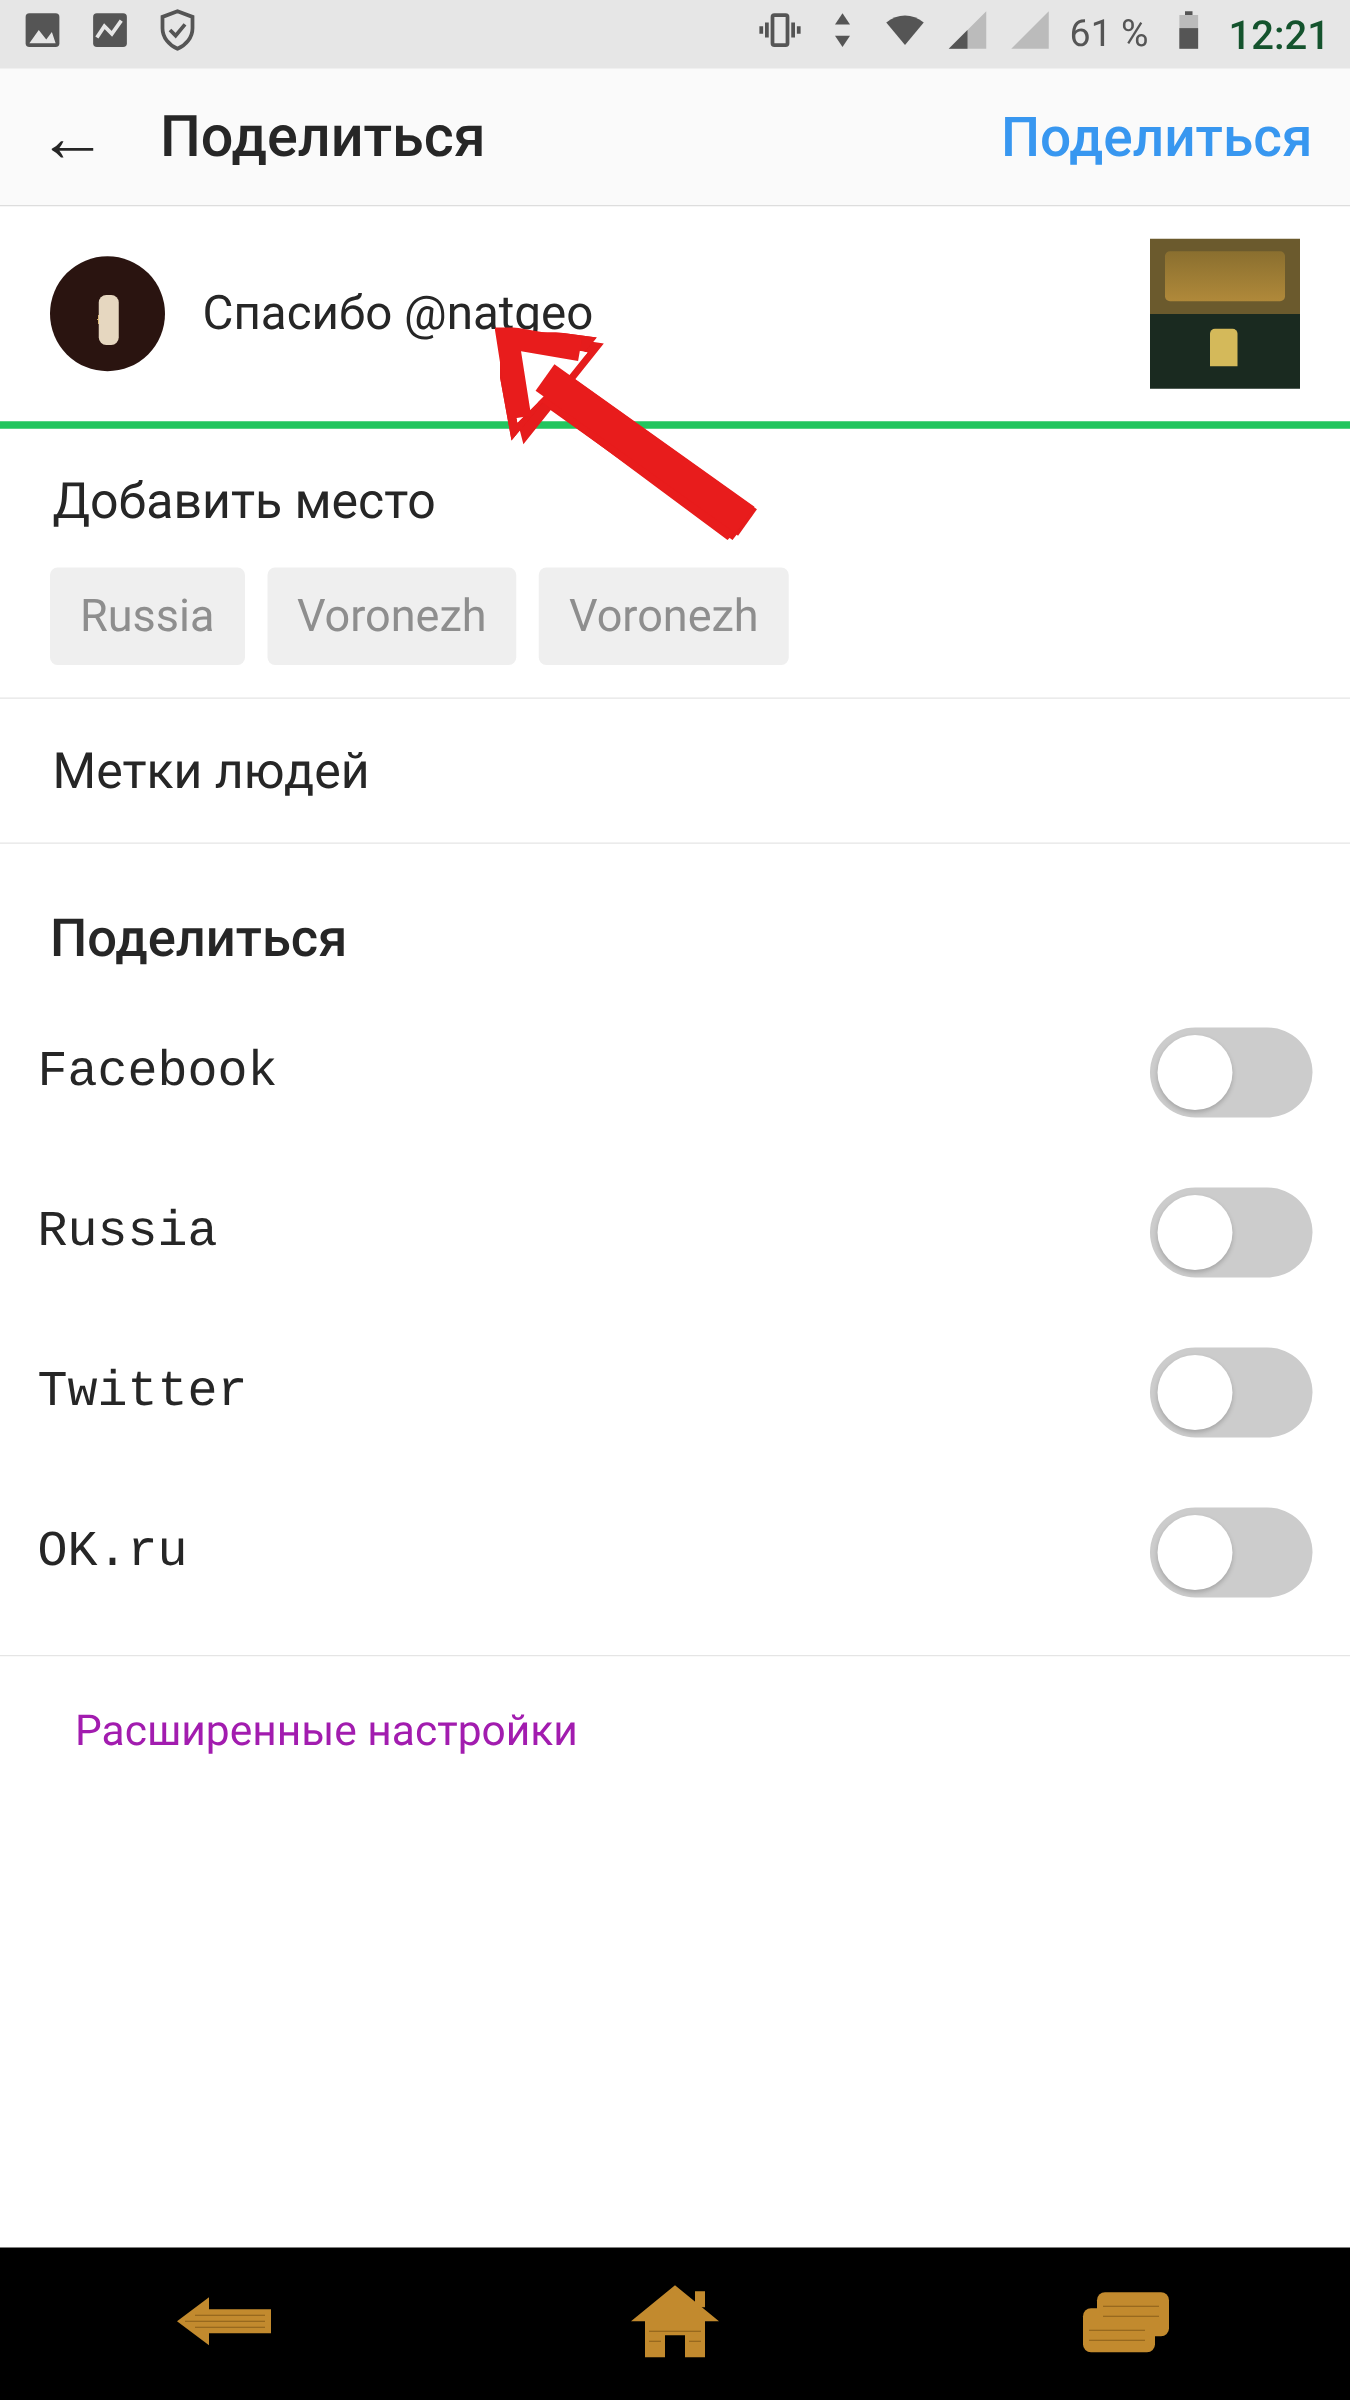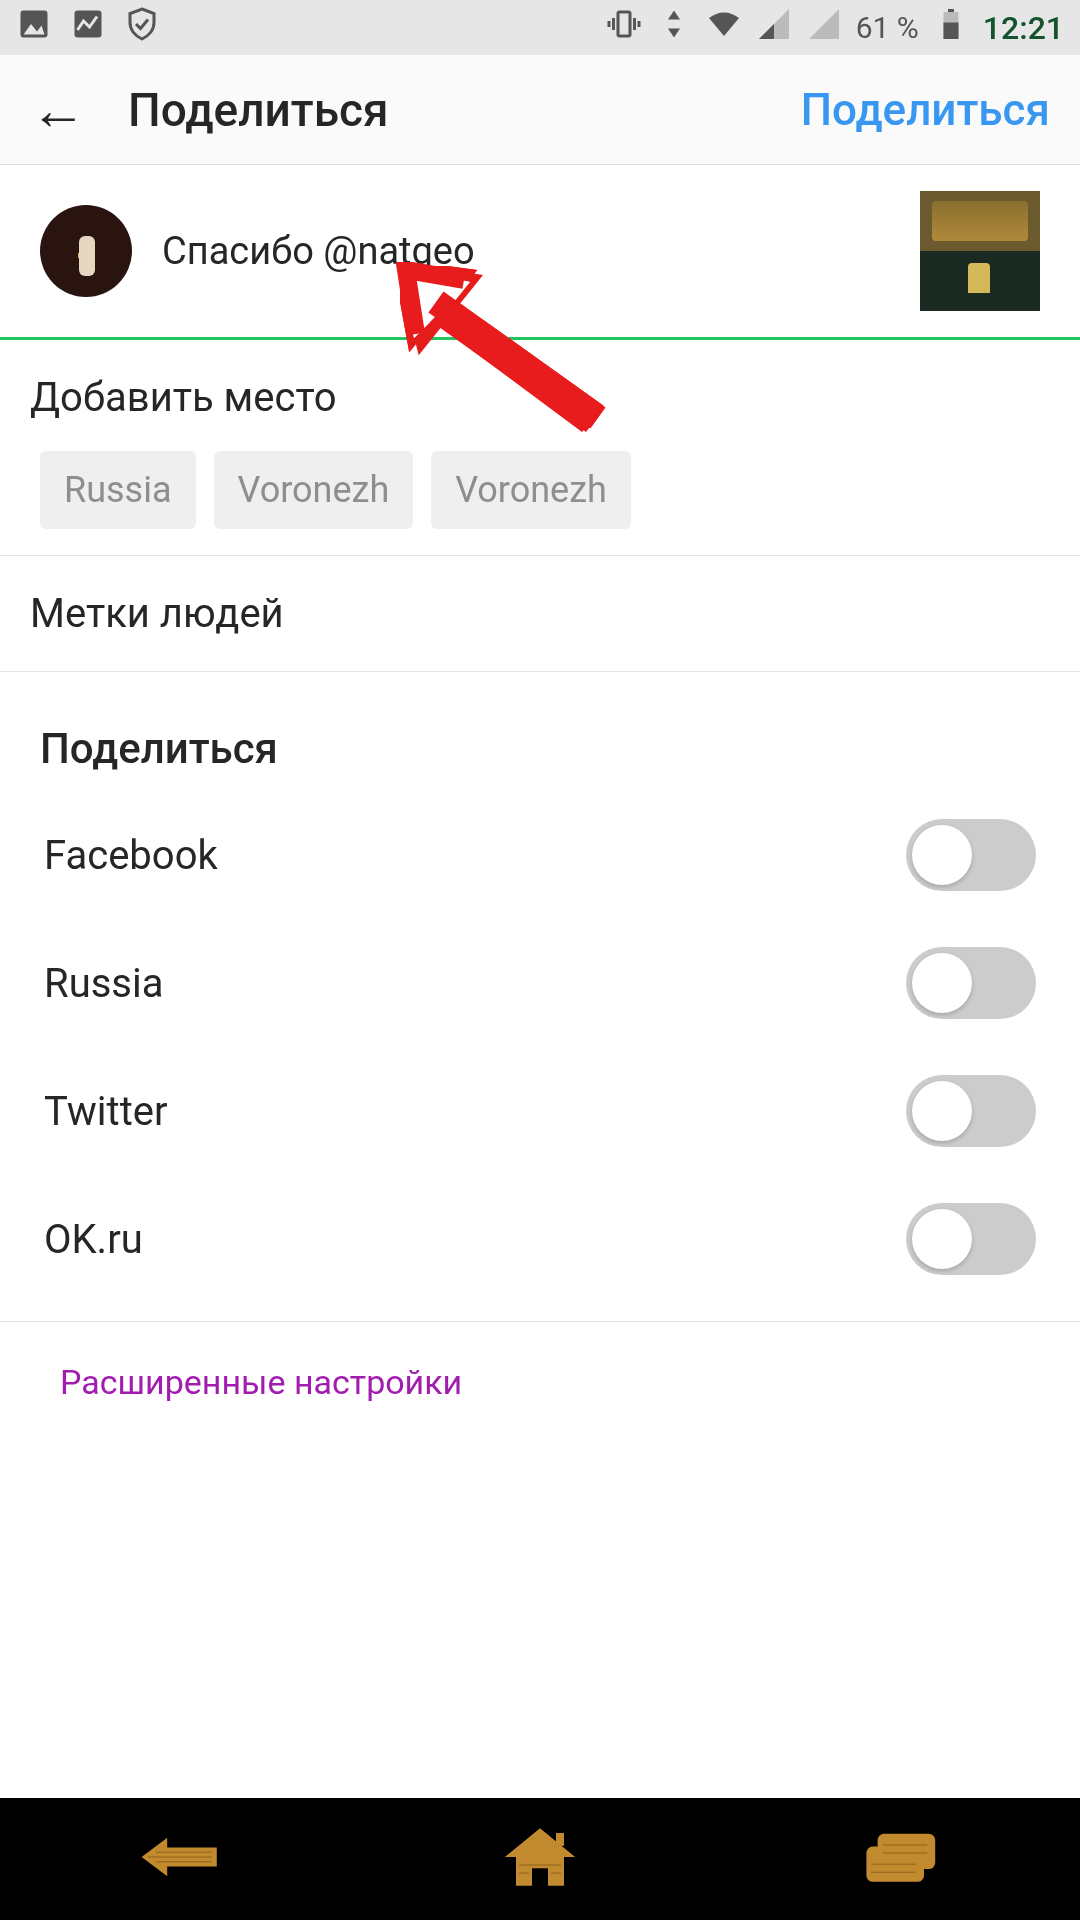--- a/index.html
+++ b/index.html
@@ -33,21 +33,21 @@
     padding: 0 30px;
     border-bottom: 1px solid #ddd;
   }
   .back-arrow { font-size: 56px; color: #262626; margin-right: 42px; line-height: 1; }
   .appbar-title { font-size: 46px; color: #262626; font-weight: 500; flex: 1; }
   .appbar-action { font-size: 44px; color: #3897f0; font-weight: 500; }
   .caption-row {
     display: flex;
     align-items: center;
     padding: 26px 40px;
-    border-bottom: 3px solid #22c55e;
+    border-bottom: 6px solid #22c55e;
     gap: 30px;
   }
   .avatar {
     width: 92px; height: 92px; border-radius: 50%;
     background: radial-gradient(circle at 50% 55%, #d8b36a 0 8px, #2a1410 8px 46px);
     position: relative;
     overflow: hidden;
   }
   .avatar::after{
     content:""; position:absolute; left:42%; top:34%; width:16px; height:40px;
@@ -57,21 +57,21 @@
   .thumb {
     width: 120px; height: 120px;
     background: linear-gradient(#6b5a2d 0 50%, #1a2a20 50% 100%);
     position: relative;
   }
   .thumb::before{ content:""; position:absolute; left:10%; top:8%; width:80%; height:34%;
     background:linear-gradient(#8a6f2f,#b0893a); border-radius:4px; }
   .thumb::after{ content:""; position:absolute; left:40%; top:60%; width:22px; height:30px;
     background:#d4b95a; border-radius:4px 4px 0 0; }
   .row {
-    padding: 34px 30px;
+    padding: 34px 42px;
     font-size: 40px;
     color: #262626;
     border-bottom: 1px solid #e5e5e5;
   }
   .row.no-border { border-bottom: none; }
   .chips {
     padding: 20px 40px 26px;
     display: flex;
     gap: 18px;
     border-bottom: 1px solid #e5e5e5;
@@ -88,21 +88,22 @@
   .section-title {
     padding: 52px 40px 18px;
     font-size: 42px;
     color: #262626;
     font-weight: 500;
   }
   .share-item {
     display: flex;
     align-items: center;
     justify-content: space-between;
-    padding: 28px 44px;
+    padding: 28px 30px;
+    font-family: Liberation Mono, monospace;
   }
   .share-label { font-size: 40px; color: #262626; }
   .toggle {
     width: 130px; height: 72px;
     background: #ccc;
     border-radius: 36px;
     position: relative;
   }
   .toggle::after {
     content: "";

